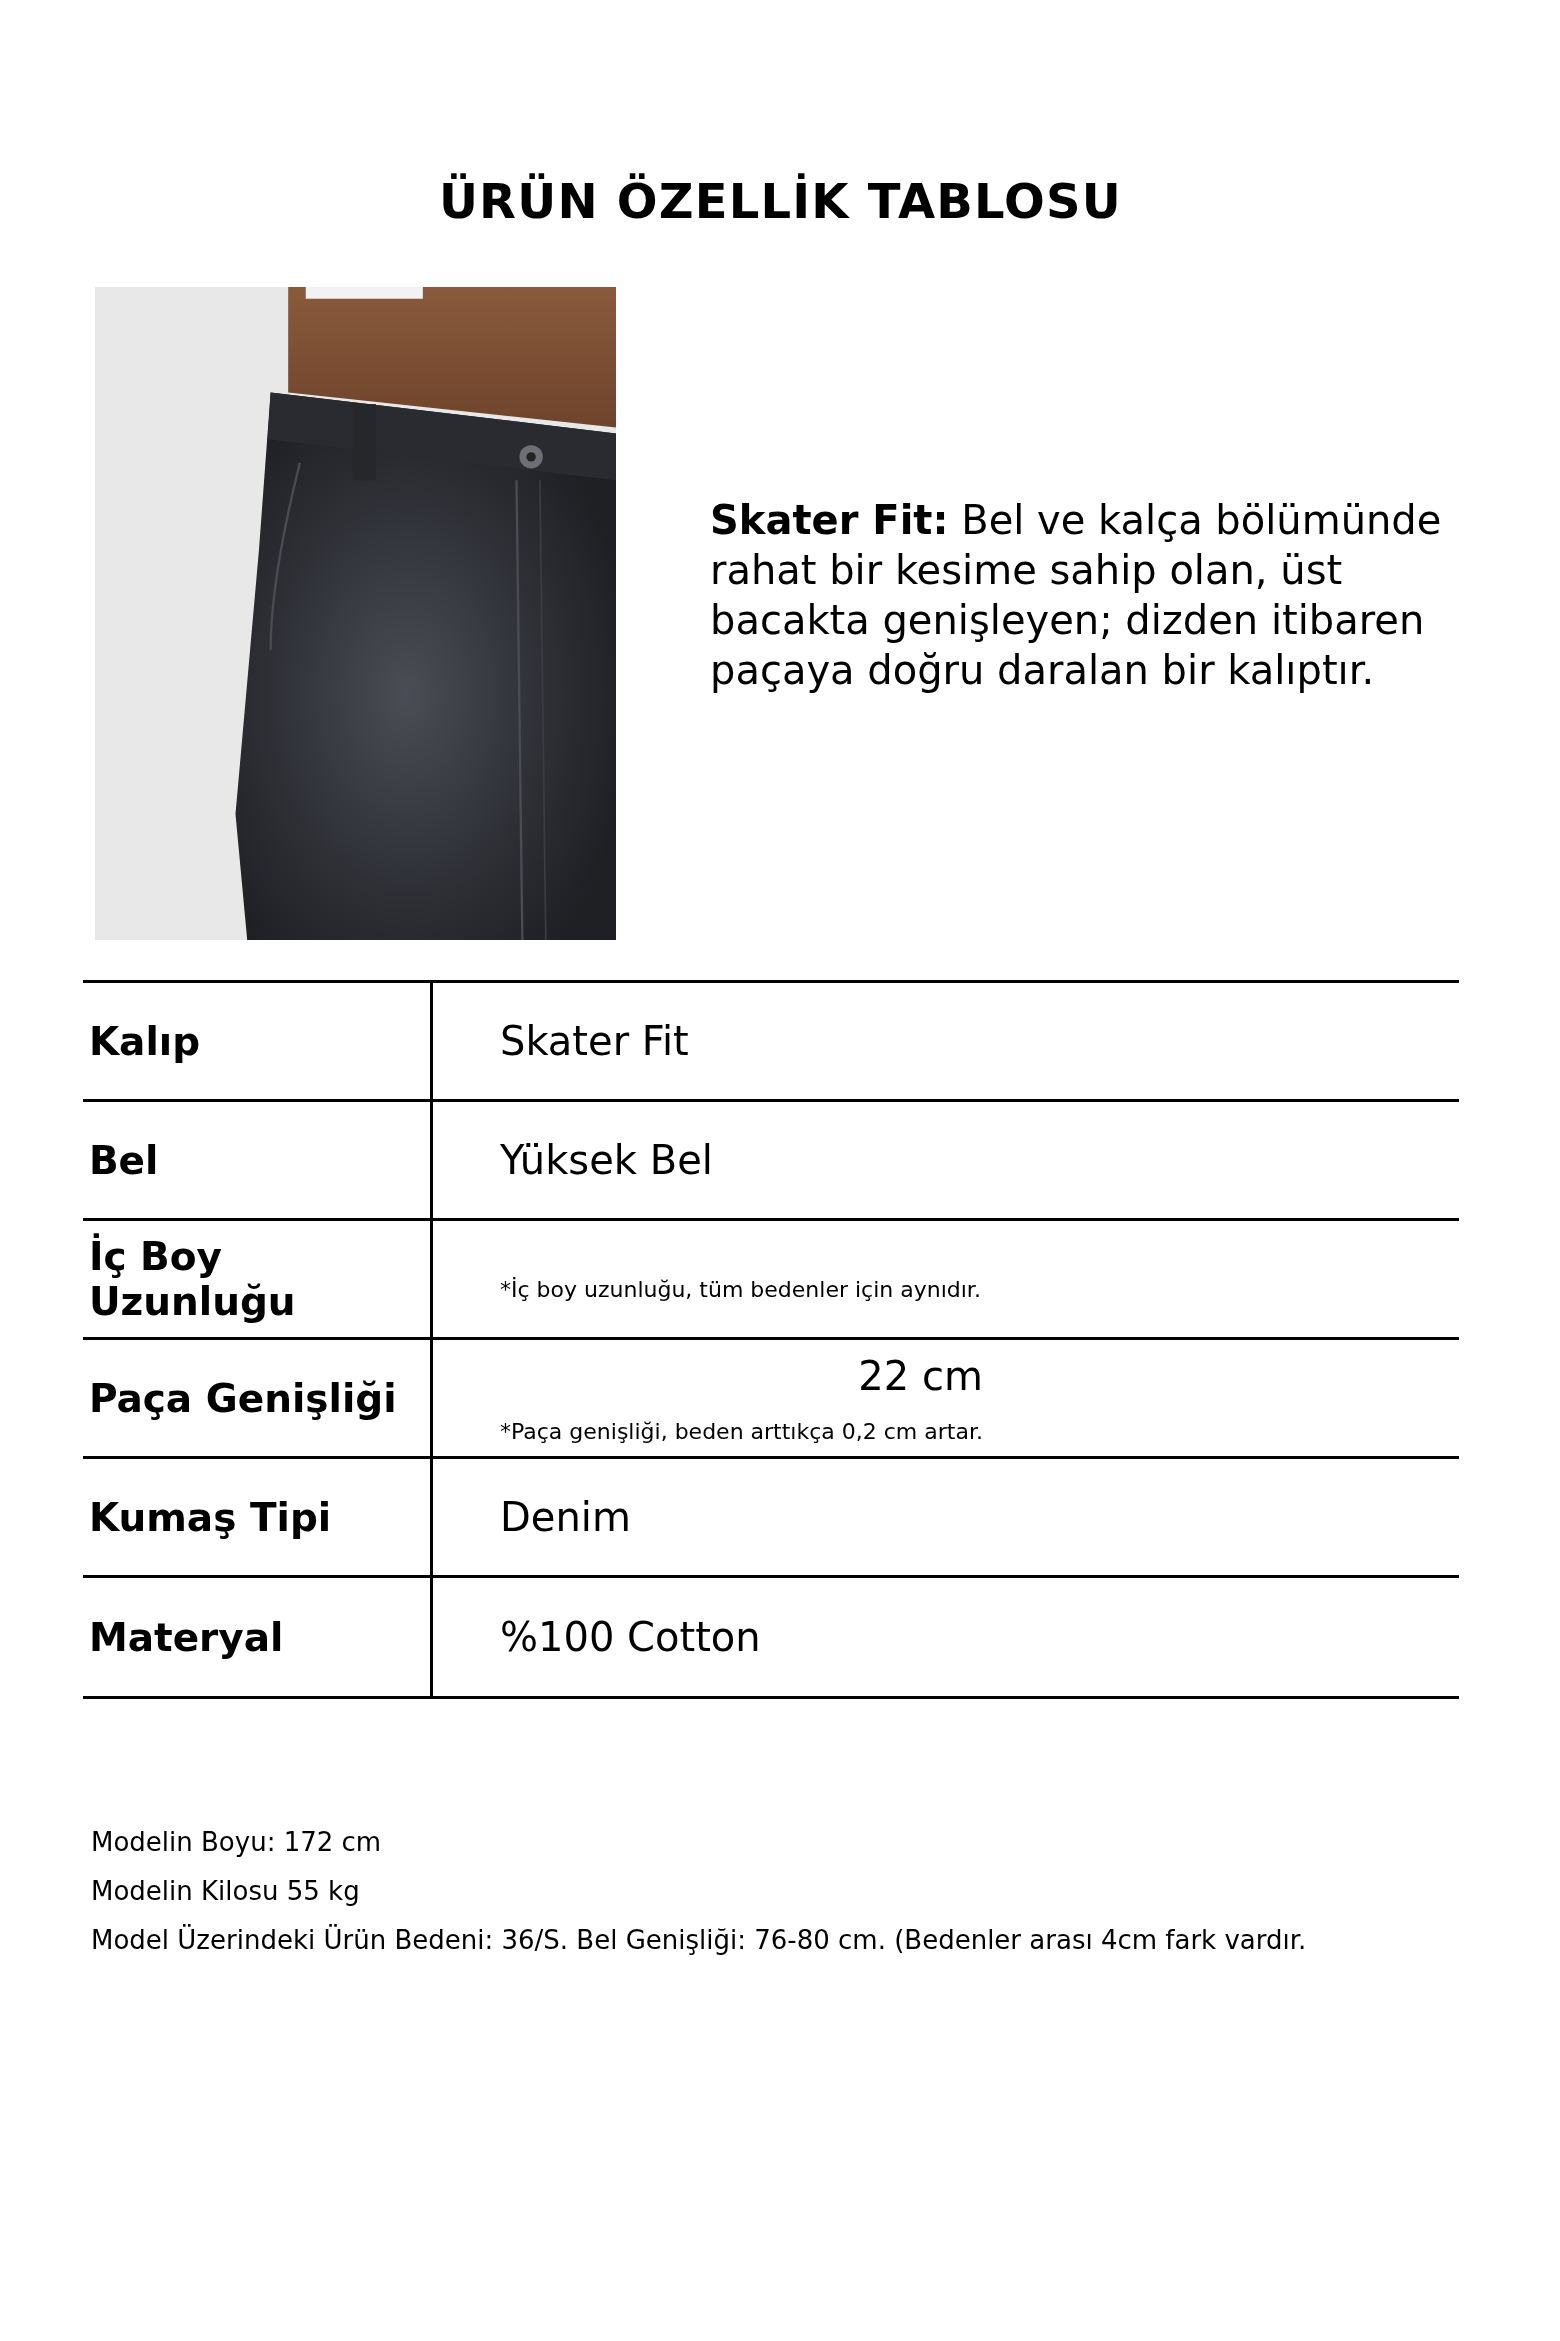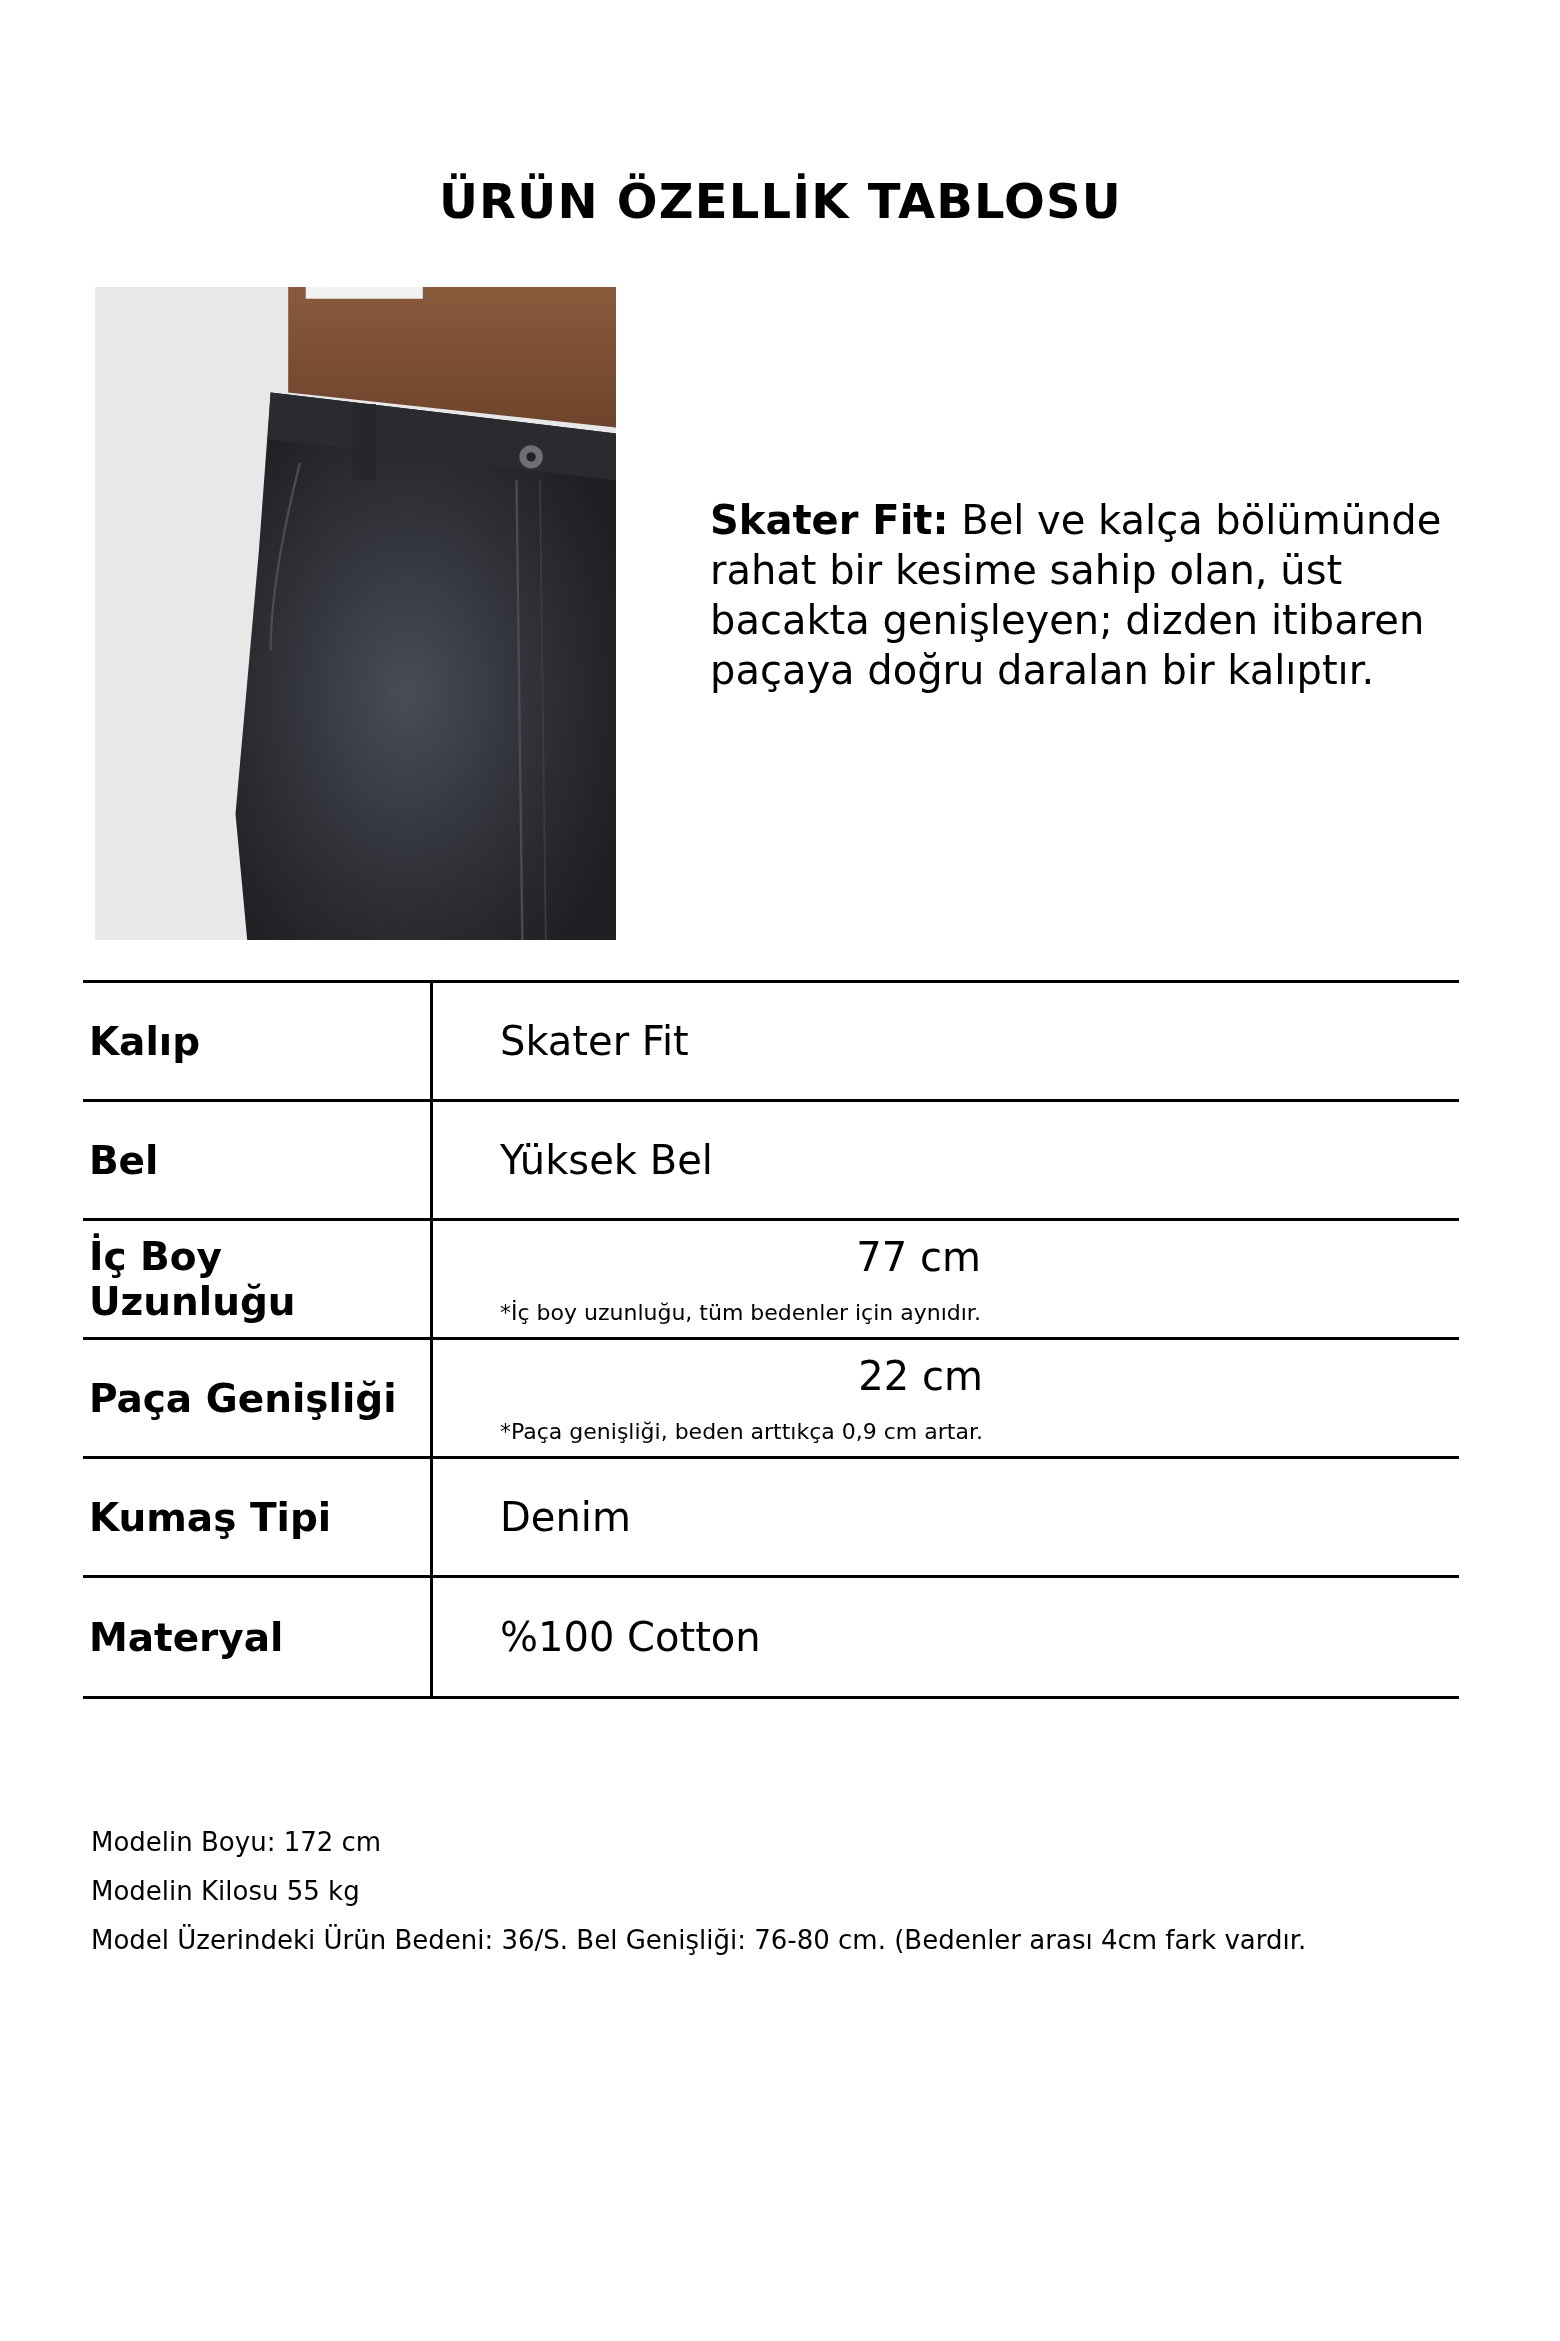--- a/index.html
+++ b/index.html
@@ -71,30 +71,29 @@
     <div class="label">Bel</div>
     <div class="divider"></div>
     <div class="value">
         <span>Yüksek Bel</span>
       </div>
   </div>
   <div class="row">
     <div class="label">İç Boy Uzunluğu</div>
     <div class="divider"></div>
     <div class="value">
-      <span>77 cm</span>
       <span class="note">*İç boy uzunluğu, tüm bedenler için aynıdır.</span>
     </div>
   </div>
   <div class="row">
     <div class="label">Paça Genişliği</div>
     <div class="divider"></div>
     <div class="value">
       <span>22 cm</span>
-      <span class="note">*Paça genişliği, beden arttıkça 0,9 cm artar.</span>
+      <span class="note">*Paça genişliği, beden arttıkça 0,2 cm artar.</span>
     </div>
   </div>
   <div class="row">
     <div class="label">Kumaş Tipi</div>
     <div class="divider"></div>
     <div class="value">
         <span>Denim</span>
       </div>
   </div>
   <div class="row last">

